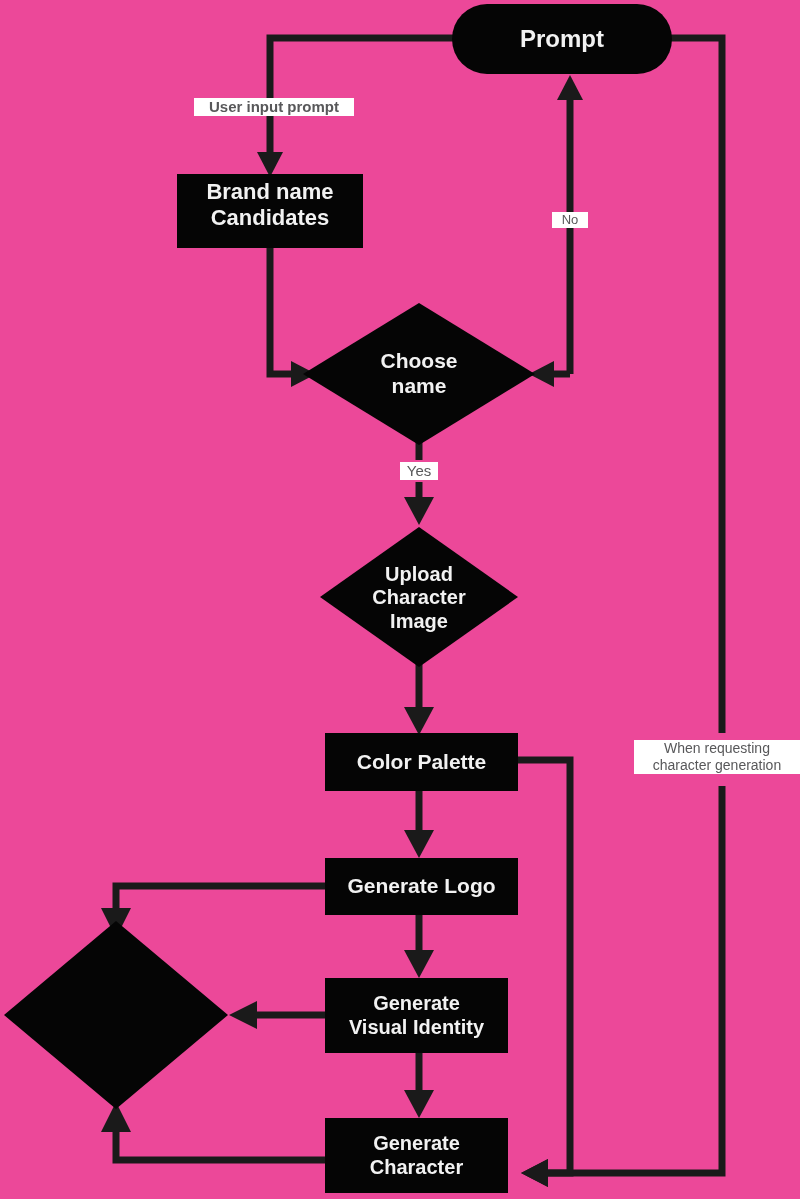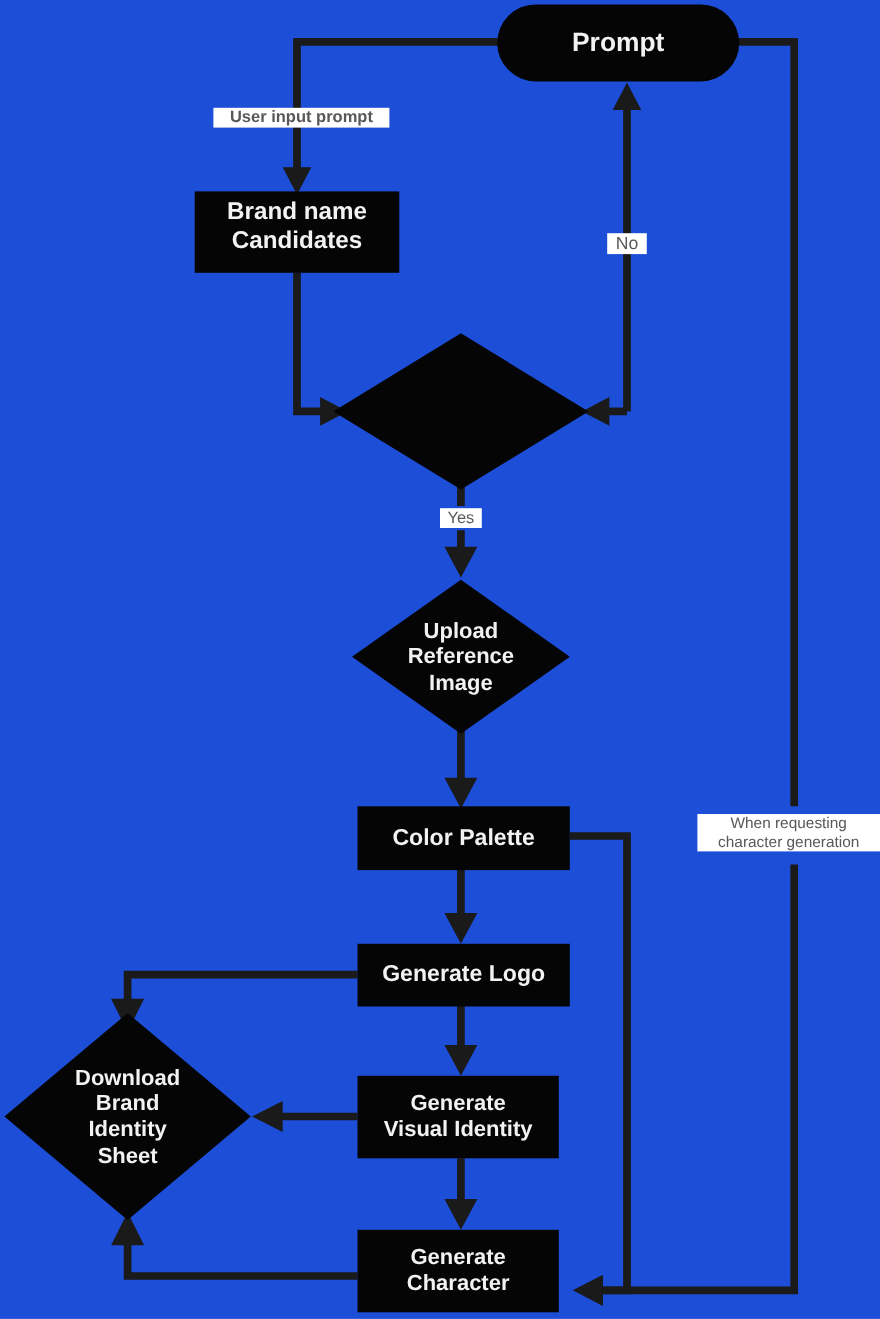--- a/index.html
+++ b/index.html
@@ -8,21 +8,21 @@
     padding: 0;
     background: #ffffff;
   }
   body {
     font-family: "Liberation Sans", sans-serif;
   }
   #canvas {
     position: relative;
     width: 800px;
     height: 1199px;
-    background: #1d4ed8;
+    background: #ec4899;
     overflow: hidden;
   }
   #flow-svg {
     position: absolute;
     left: 0;
     top: 0;
     width: 800px;
     height: 1199px;
   }
   .edge-path {
@@ -137,42 +137,40 @@
 
     <polygon class="node-shape-diamond" points="116,921 228,1015 116,1109 4,1015"></polygon>
 
   </svg>
 
   <div class="node-label" style="left:452px; top:4px; width:220px; height:70px; font-size:24px;">Prompt</div>
 
   <div class="node-label" style="left:177px; top:174px; width:186px; height:62px; font-size:22px;">Brand name
 Candidates</div>
 
+  <div class="node-label" style="left:339px; top:340px; width:160px; height:68px; font-size:21px;">Choose
+name</div>
 
   <div class="node-label" style="left:344px; top:553px; width:150px; height:90px; font-size:20px;">Upload
-Reference
+Character
 Image</div>
 
   <div class="node-label" style="left:325px; top:858px; width:193px; height:57px; font-size:21px;">Generate Logo</div>
 
   <div class="node-label" style="left:325px; top:733px; width:193px; height:58px; font-size:21px;">Color Palette</div>
 
   <div class="node-label" style="left:325px; top:978px; width:183px; height:75px; font-size:20px;">Generate
 Visual Identity</div>
 
   <div class="node-label" style="left:325px; top:1118px; width:183px; height:75px; font-size:20px;">Generate
 Character</div>
 
-  <div class="node-label" style="left:31px; top:960px; width:170px; height:112px; font-size:20px;">Download
-Brand
-Identity
-Sheet</div>
 
   <div class="edge-label" style="left:194px; top:98px; width:160px; font-size:15px;font-weight:bold;">User input prompt</div>
 
-  <div class="edge-label" style="left:552px; top:212px; width:36px; font-size:16px;">No</div>
+  <div class="edge-label" style="left:552px; top:212px; width:36px; font-size:13px;">No</div>
 
   <div class="edge-label" style="left:400px; top:462px; width:38px; font-size:15px;">Yes</div>
 
   <div class="edge-label" style="left:634px; top:740px; width:166px; font-size:14px;text-align:center;">When requesting
 character generation</div>
 
 </div>
 
 </body></html>

